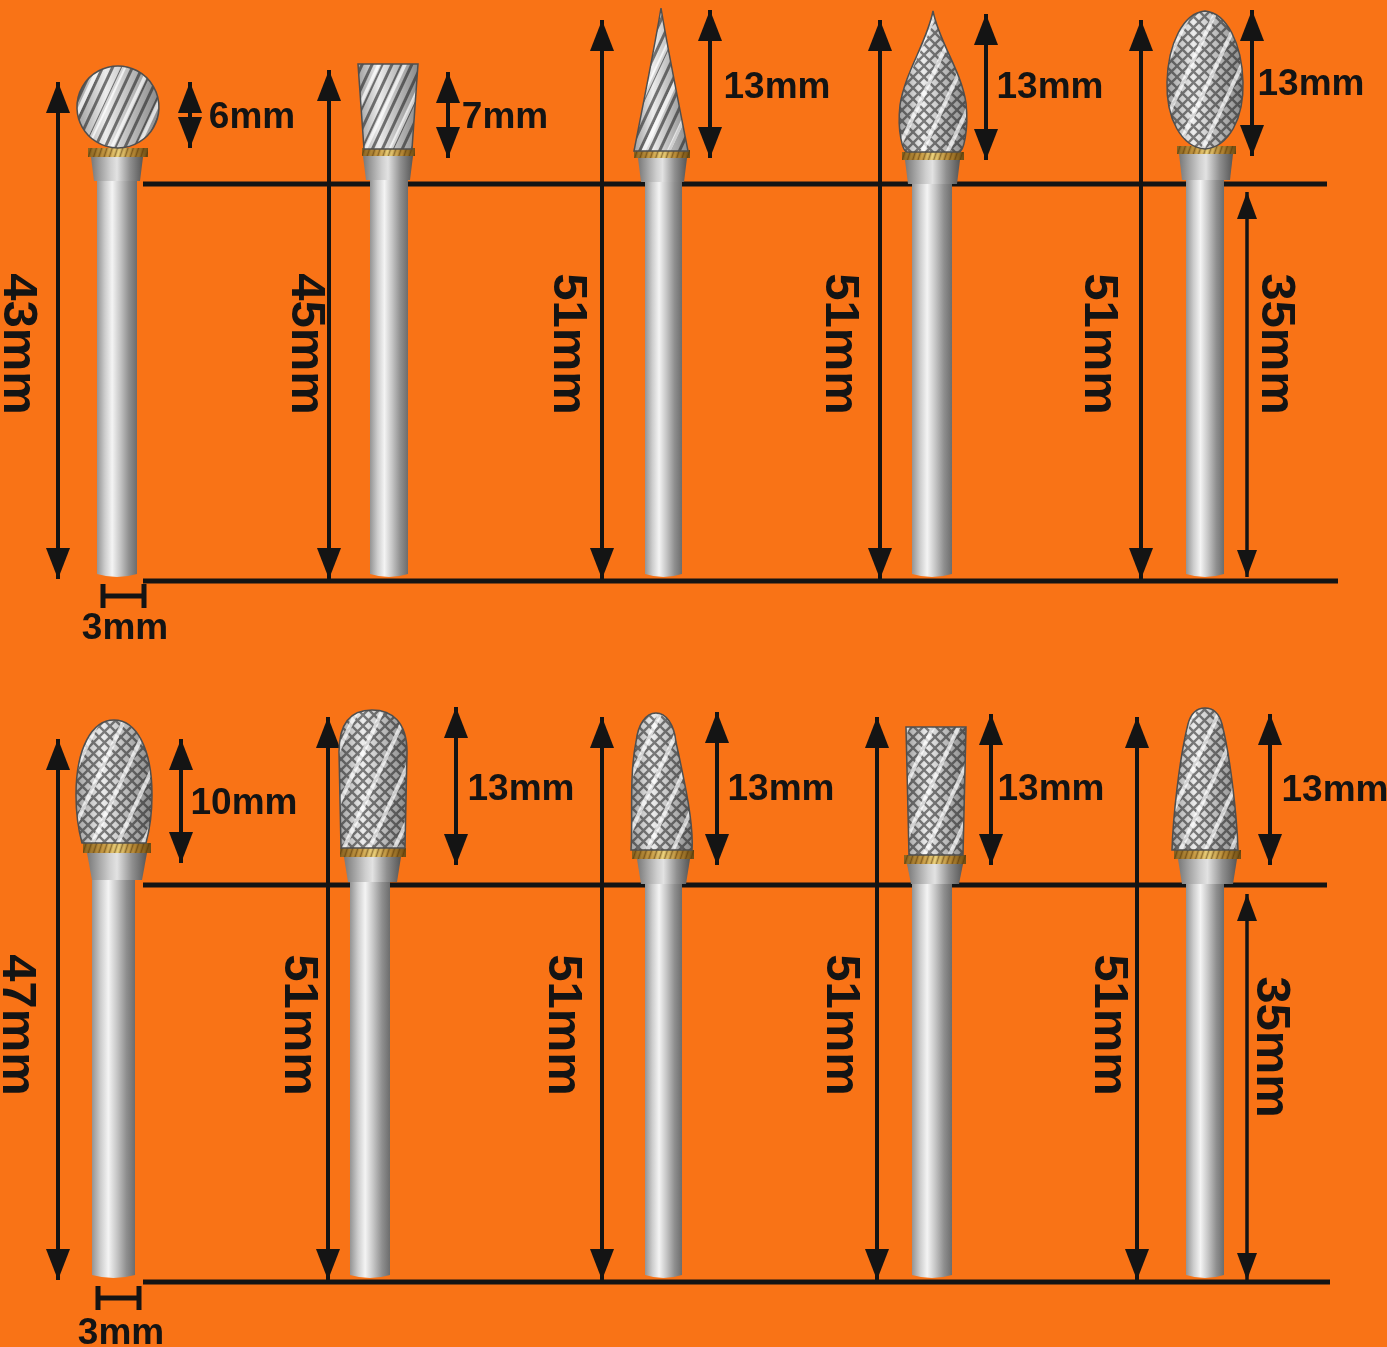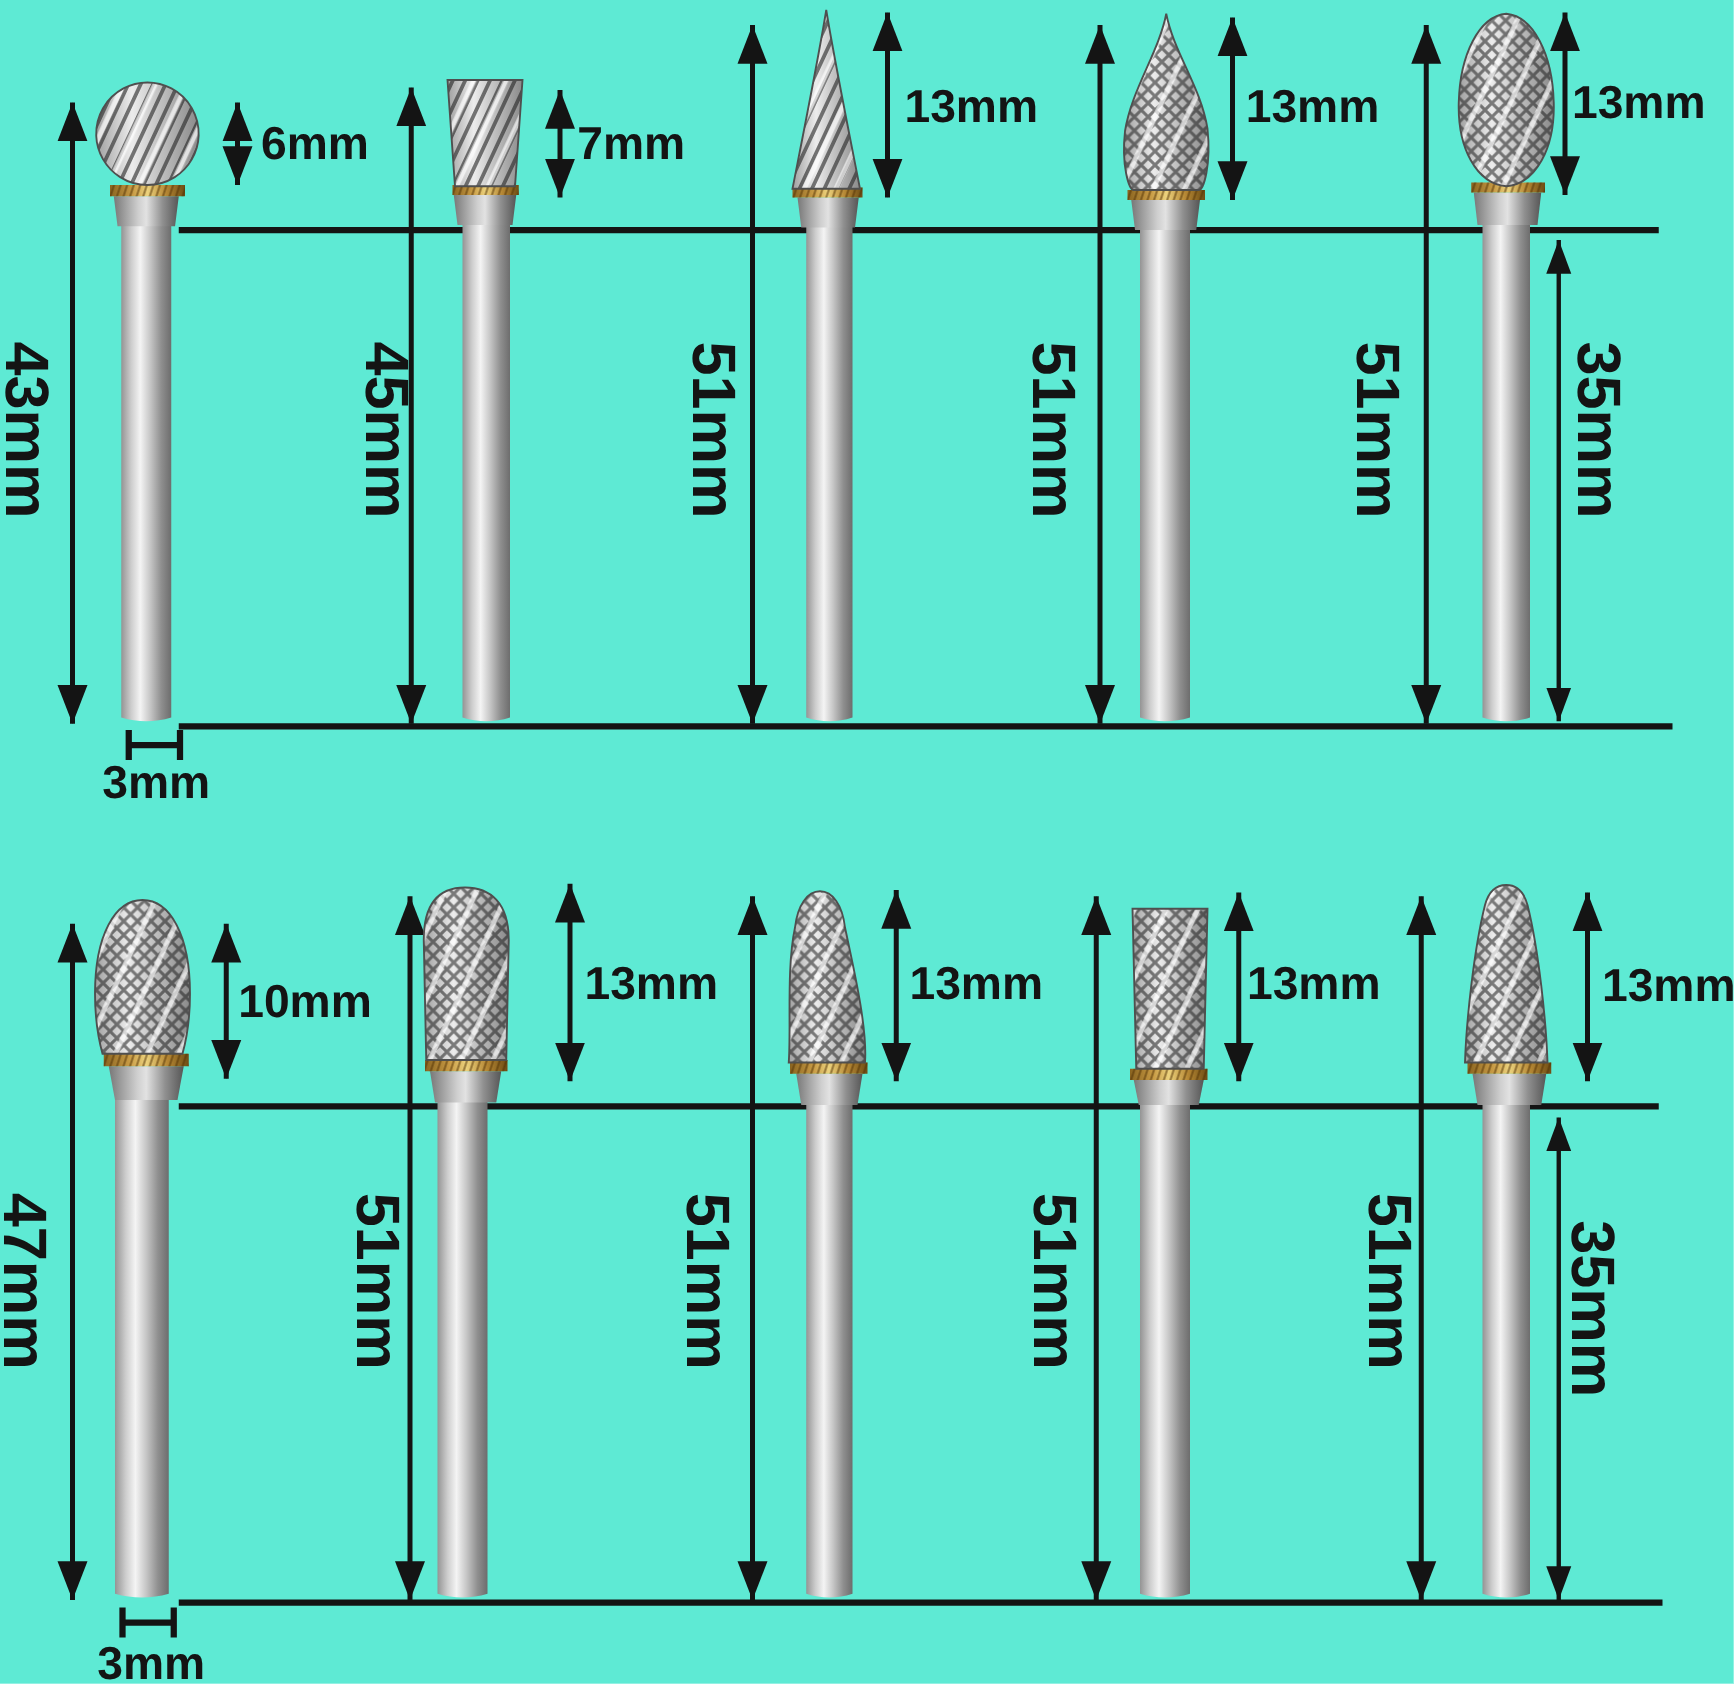--- a/index.html
+++ b/index.html
@@ -1,19 +1,19 @@
 <!DOCTYPE html>
 <html><head>
 <meta charset="utf-8">
 <style>
   html,body{margin:0;padding:0;}
   #stage{
     position:relative;
     width:1387px;height:1347px;
-    background:#5eead4;
+    background:#f97316;
     overflow:hidden;
     font-family:"Liberation Sans",sans-serif;
   }
   #diagram-svg{position:absolute;left:0;top:0;}
   .lbl{position:absolute;width:0;height:0;}
   .lbl > span{
     position:absolute;
     transform:translate(-50%,-50%);
     white-space:nowrap;
     font:700 37px/1 "Liberation Sans",sans-serif;

